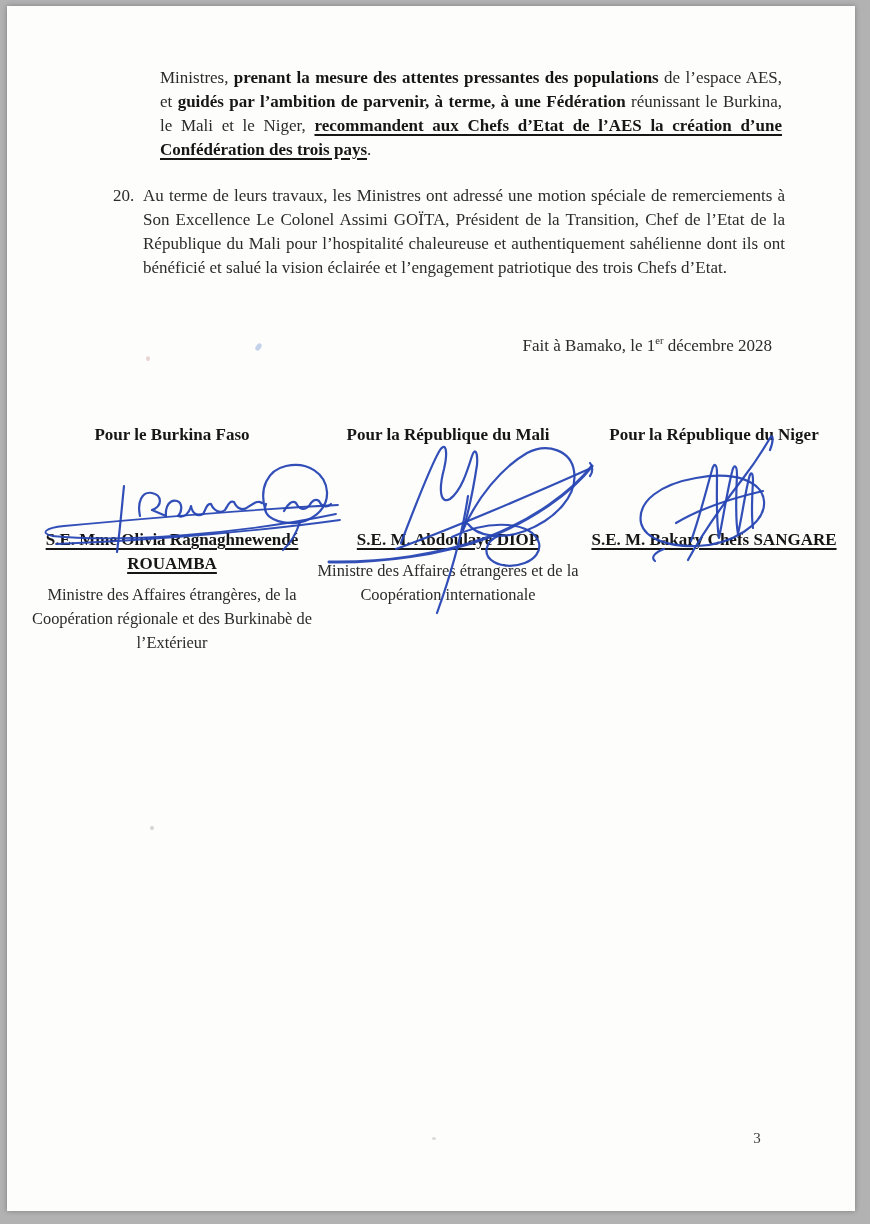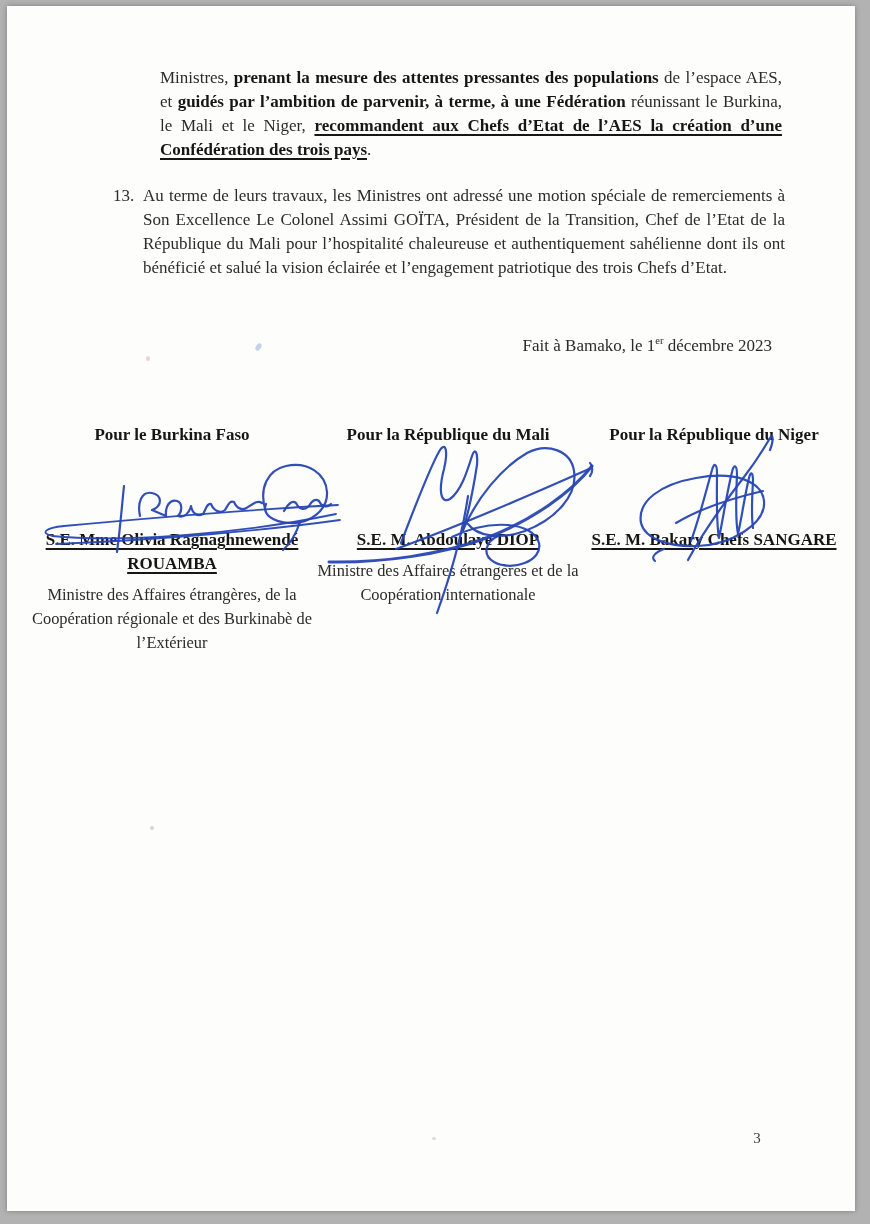--- a/index.html
+++ b/index.html
@@ -78,25 +78,25 @@
 </style>
 </head>
 <body>
 
 <div class="scan">
   <div class="page"></div>
 
   <div class="para intro"><span>Ministres, </span><span class="b">prenant la mesure des attentes pressantes des populations</span><span> de l’espace AES, et </span><span class="b">guidés par l’ambition de parvenir, à terme, à une Fédération</span><span> réunissant le Burkina, le Mali et le Niger, </span><span class="b u">recommandent aux Chefs d’Etat de l’AES la création d’une Confédération des trois pays</span><span>.</span></div>
 
   <div class="item12">
-    <div class="num">13.</div>
+    <div class="num">20.</div>
     <div class="body"><span>Au terme de leurs travaux, les Ministres ont adressé une motion spéciale de remerciements à Son Excellence Le Colonel Assimi GOÏTA, Président de la Transition, Chef de l’Etat de la République du Mali pour l’hospitalité chaleureuse et authentiquement sahélienne dont ils ont bénéficié et salué la vision éclairée et l’engagement patriotique des trois Chefs d’Etat.</span></div>
   </div>
 
-  <div class="dateline"><span>Fait à Bamako, le 1</span><sup>er</sup><span> décembre 2023</span></div>
+  <div class="dateline"><span>Fait à Bamako, le 1</span><sup>er</sup><span> décembre 2028</span></div>
 
   <div class="sig-col col1">
     <div class="sig-heading">Pour le Burkina Faso</div>
     <div class="sig-name">S.E. Mme Olivia Ragnaghnewendé ROUAMBA</div>
     <div class="sig-title">Ministre des Affaires étrangères, de la Coopération régionale et des Burkinabè de l’Extérieur</div>
   </div>
 
   <div class="sig-col col2">
     <div class="sig-heading">Pour la République du Mali</div>
     <div class="sig-name">S.E. M. Abdoulaye DIOP</div>

